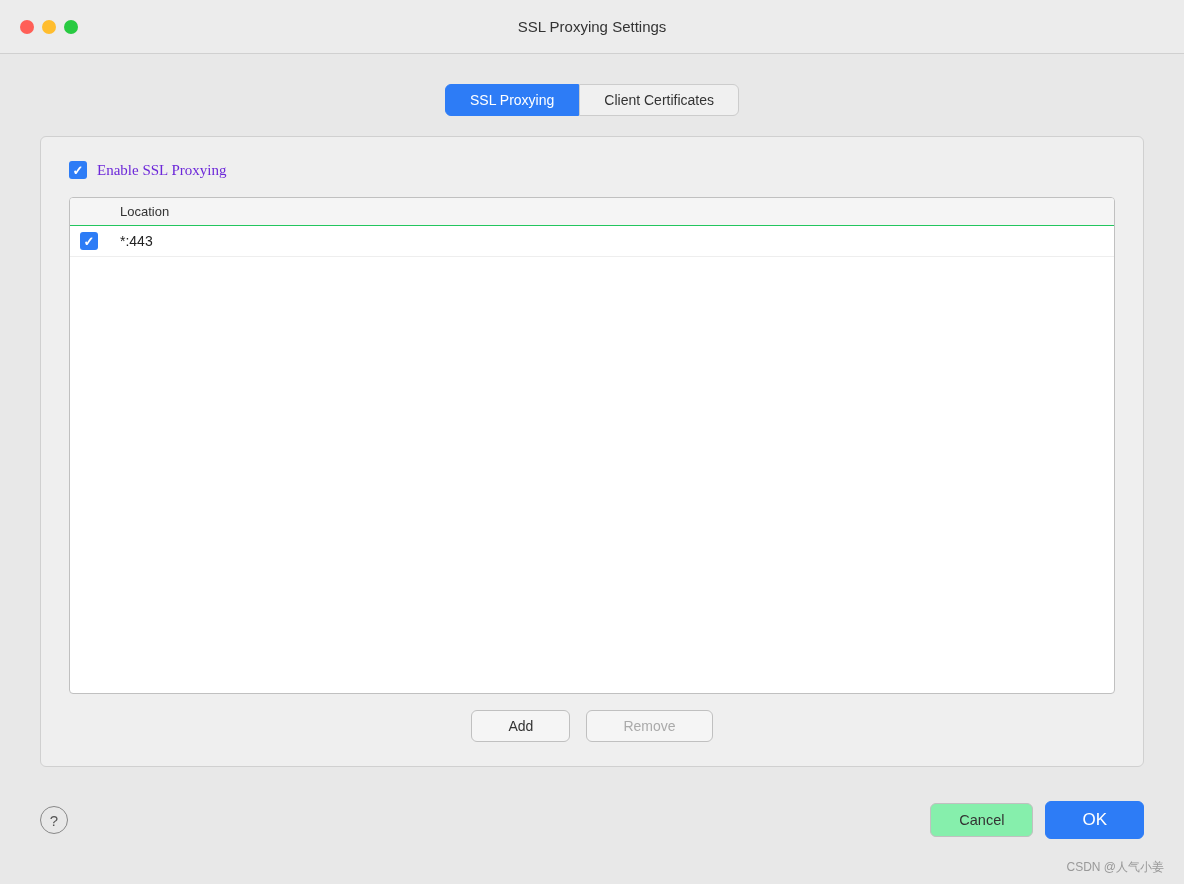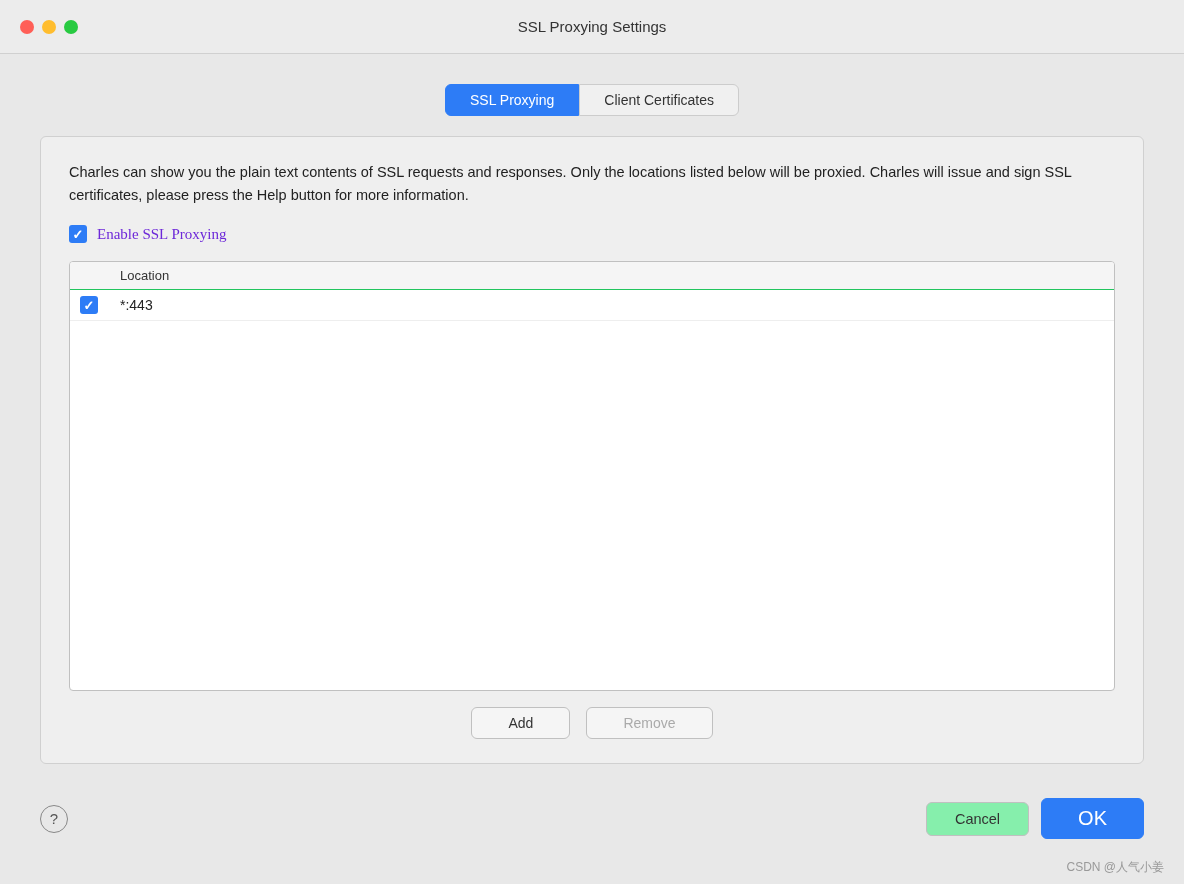--- a/index.html
+++ b/index.html
@@ -268,21 +268,21 @@
       font-size: 14.5px;
       border-radius: 6px;
       cursor: pointer;
       border: 1px solid #c0c0c0;
       background: #86efac;
       color: #333;
     }
 
     .btn-ok {
       padding: 8px 36px;
-      font-size: 20px;
+      font-size: 17px;
       border-radius: 6px;
       cursor: pointer;
       border: 1px solid #2d7cf6;
       background: #2d7cf6;
       color: white;
       font-weight: 500;
     }
 
     .watermark {
       font-size: 12px;
@@ -307,21 +307,20 @@
 
 <div class="main-content">
 
   <div class="tabs-container">
     <button class="tab active">SSL Proxying</button>
     <button class="tab">Client Certificates</button>
   </div>
 
   <div class="panel">
 
-    <p class="description">Charles can show you the plain text contents of SSL requests and responses. Only the locations listed below will be proxied. Charles will issue and sign SSL certificates, please press the Help button for more information.</p>
 
     <div class="checkbox-row">
       <div class="checkbox-custom">
         <span class="checkmark">✓</span>
       </div>
       <span class="checkbox-label">Enable SSL Proxying</span>
     </div>
 
     <div class="table-container">
       <div class="table-header">

